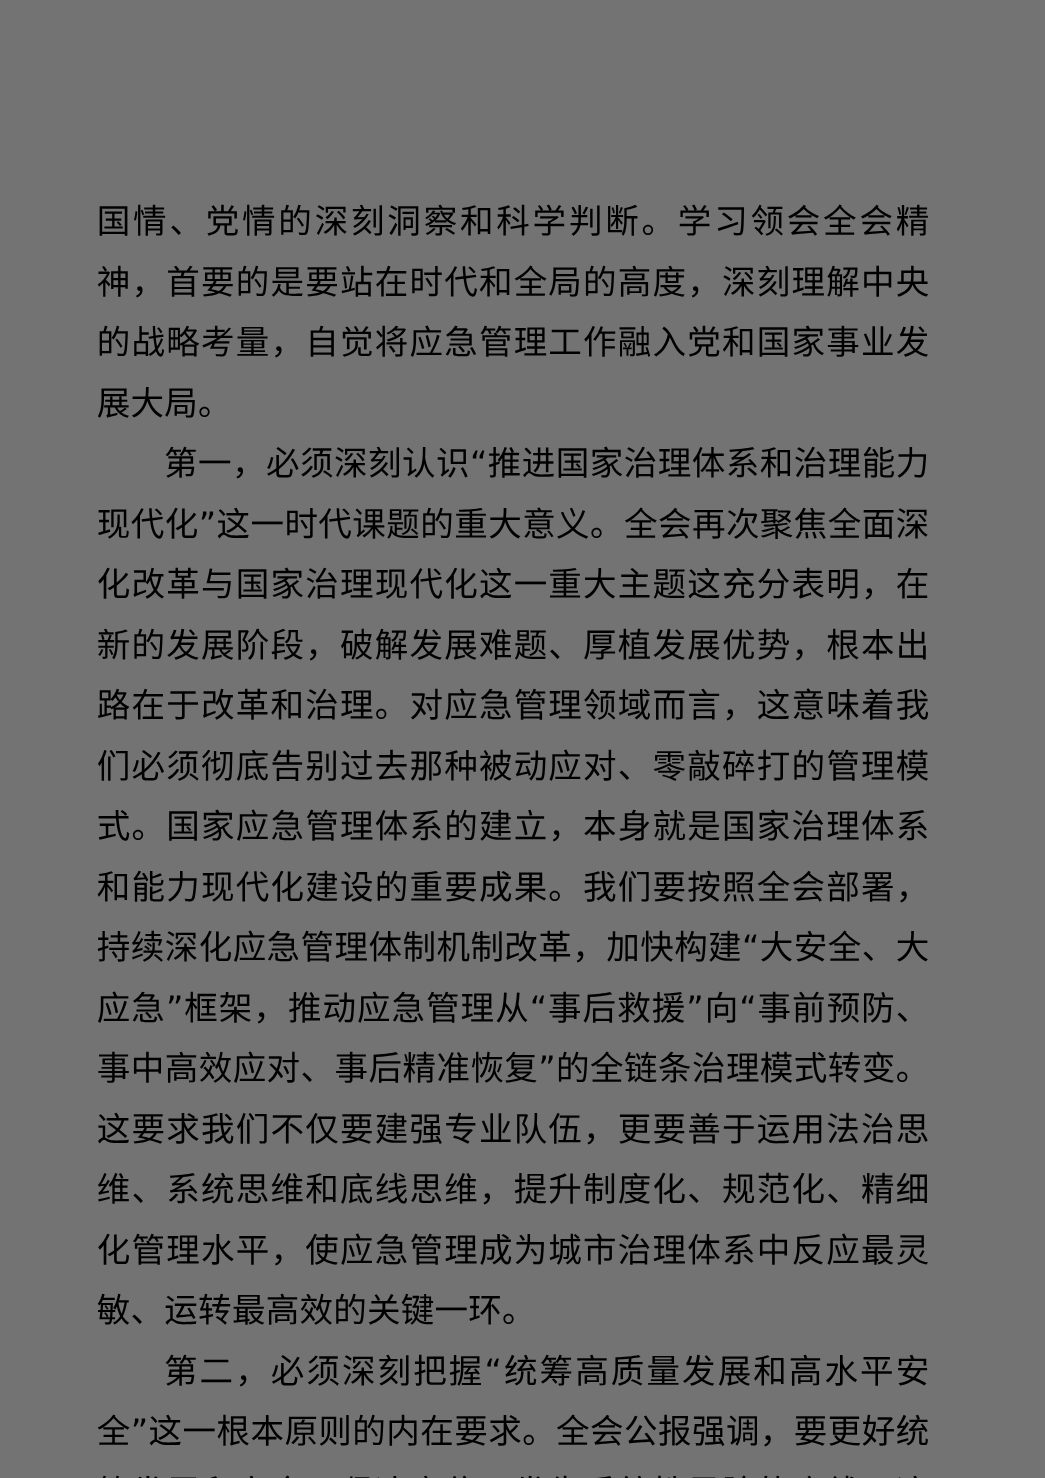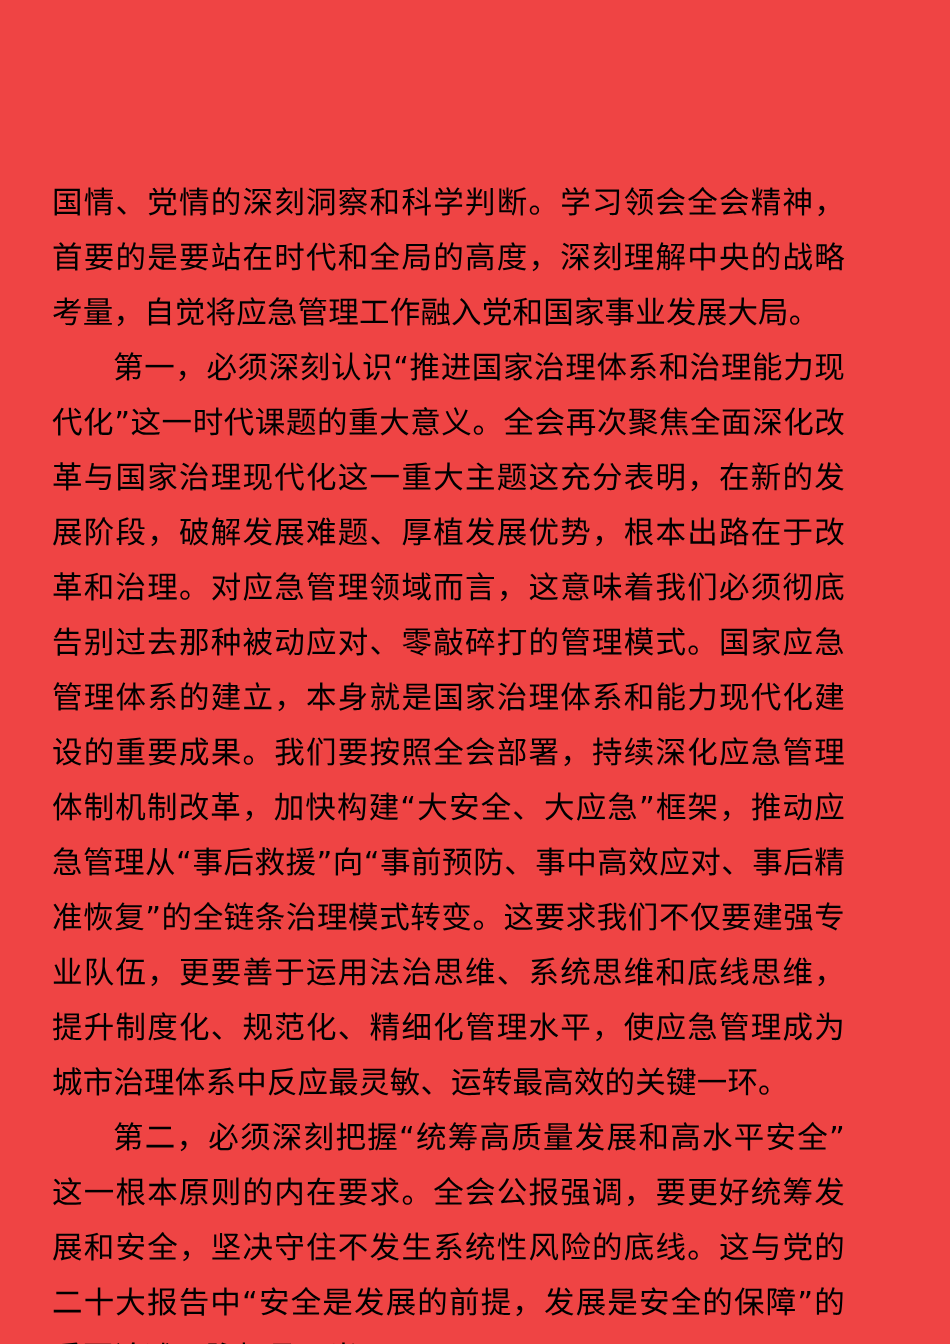--- a/index.html
+++ b/index.html
@@ -11,23 +11,23 @@
     width: 950px;
     height: 1344px;
     font-family: "DejaVu Sans", "Liberation Sans", sans-serif;
     color: #000000;
     overflow: hidden;
   }
   .page {
     position: relative;
     width: 950px;
     height: 1344px;
-    background: #ef4444;
+    background: #737373;
     box-sizing: border-box;
-    padding: 175px 105px 60px 52px;
+    padding: 175px 105px 60px 88px;
   }
   .doc-body {
     font-size: 30.5px;
     line-height: 55px;
     letter-spacing: 0.2px;
     text-align: justify;
     text-justify: inter-ideograph;
   }
   .para {
     margin: 0;

